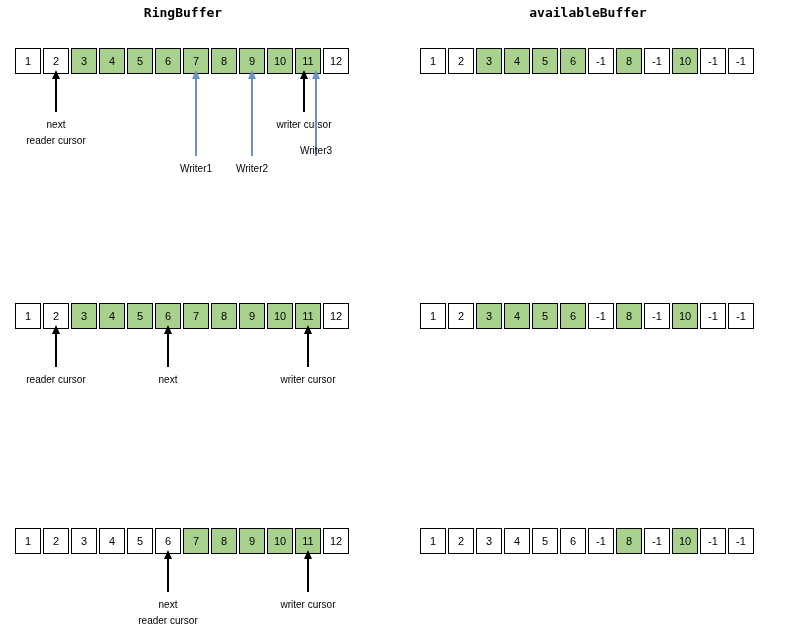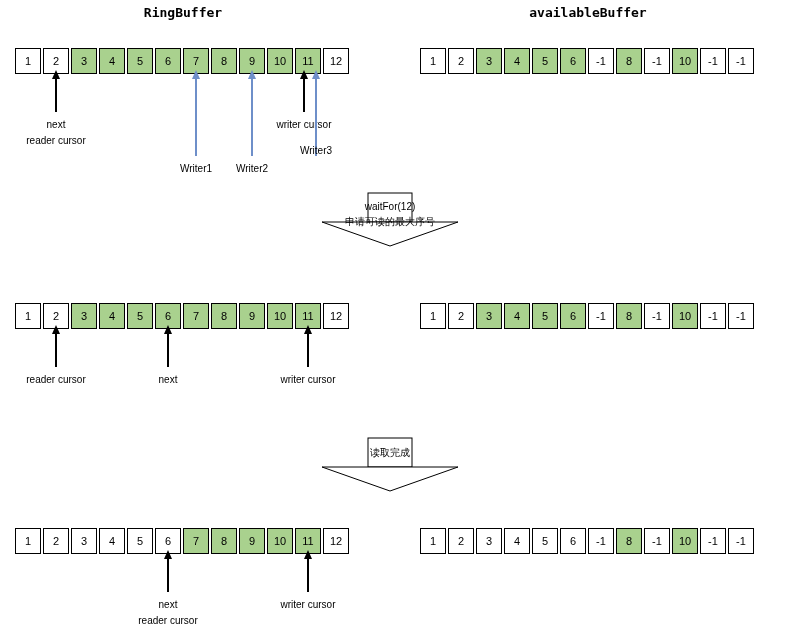--- a/index.html
+++ b/index.html
@@ -203,30 +203,15 @@
       <div class="plabel" style="left: 168px; top: 597px;">
         <div>next</div>
         <div>reader cursor</div>
       </div>
       <div class="arrow" style="left: 308px; top: 558px; height: 34px;"></div>
       <div class="plabel" style="left: 308px; top: 597px;">
         <div>writer cursor</div>
       </div>
     </div>
 
-  <div class="transition" style="left:320px; top:192px;">
-    <svg width="140" height="56">
-      <rect x="48" y="1" width="44" height="29" fill="#ffffff" stroke="#000000" stroke-width="1"></rect>
-      <polygon points="2,30 138,30 70,54" fill="#ffffff" stroke="#000000" stroke-width="1"></polygon>
-    </svg>
-    <div class="tlabel" style="top:9px">waitFor(12)</div>
-    <div class="tlabel" style="top:23px">申请可读的最大序号</div>
-  </div>
-
-  <div class="transition" style="left:320px; top:437px;">
-    <svg width="140" height="56">
-      <rect x="48" y="1" width="44" height="29" fill="#ffffff" stroke="#000000" stroke-width="1"></rect>
-      <polygon points="2,30 138,30 70,54" fill="#ffffff" stroke="#000000" stroke-width="1"></polygon>
-    </svg>
-    <div class="tlabel" style="top:9px">读取完成</div>
-  </div>
+
 
 </div>
 
 </body></html>

